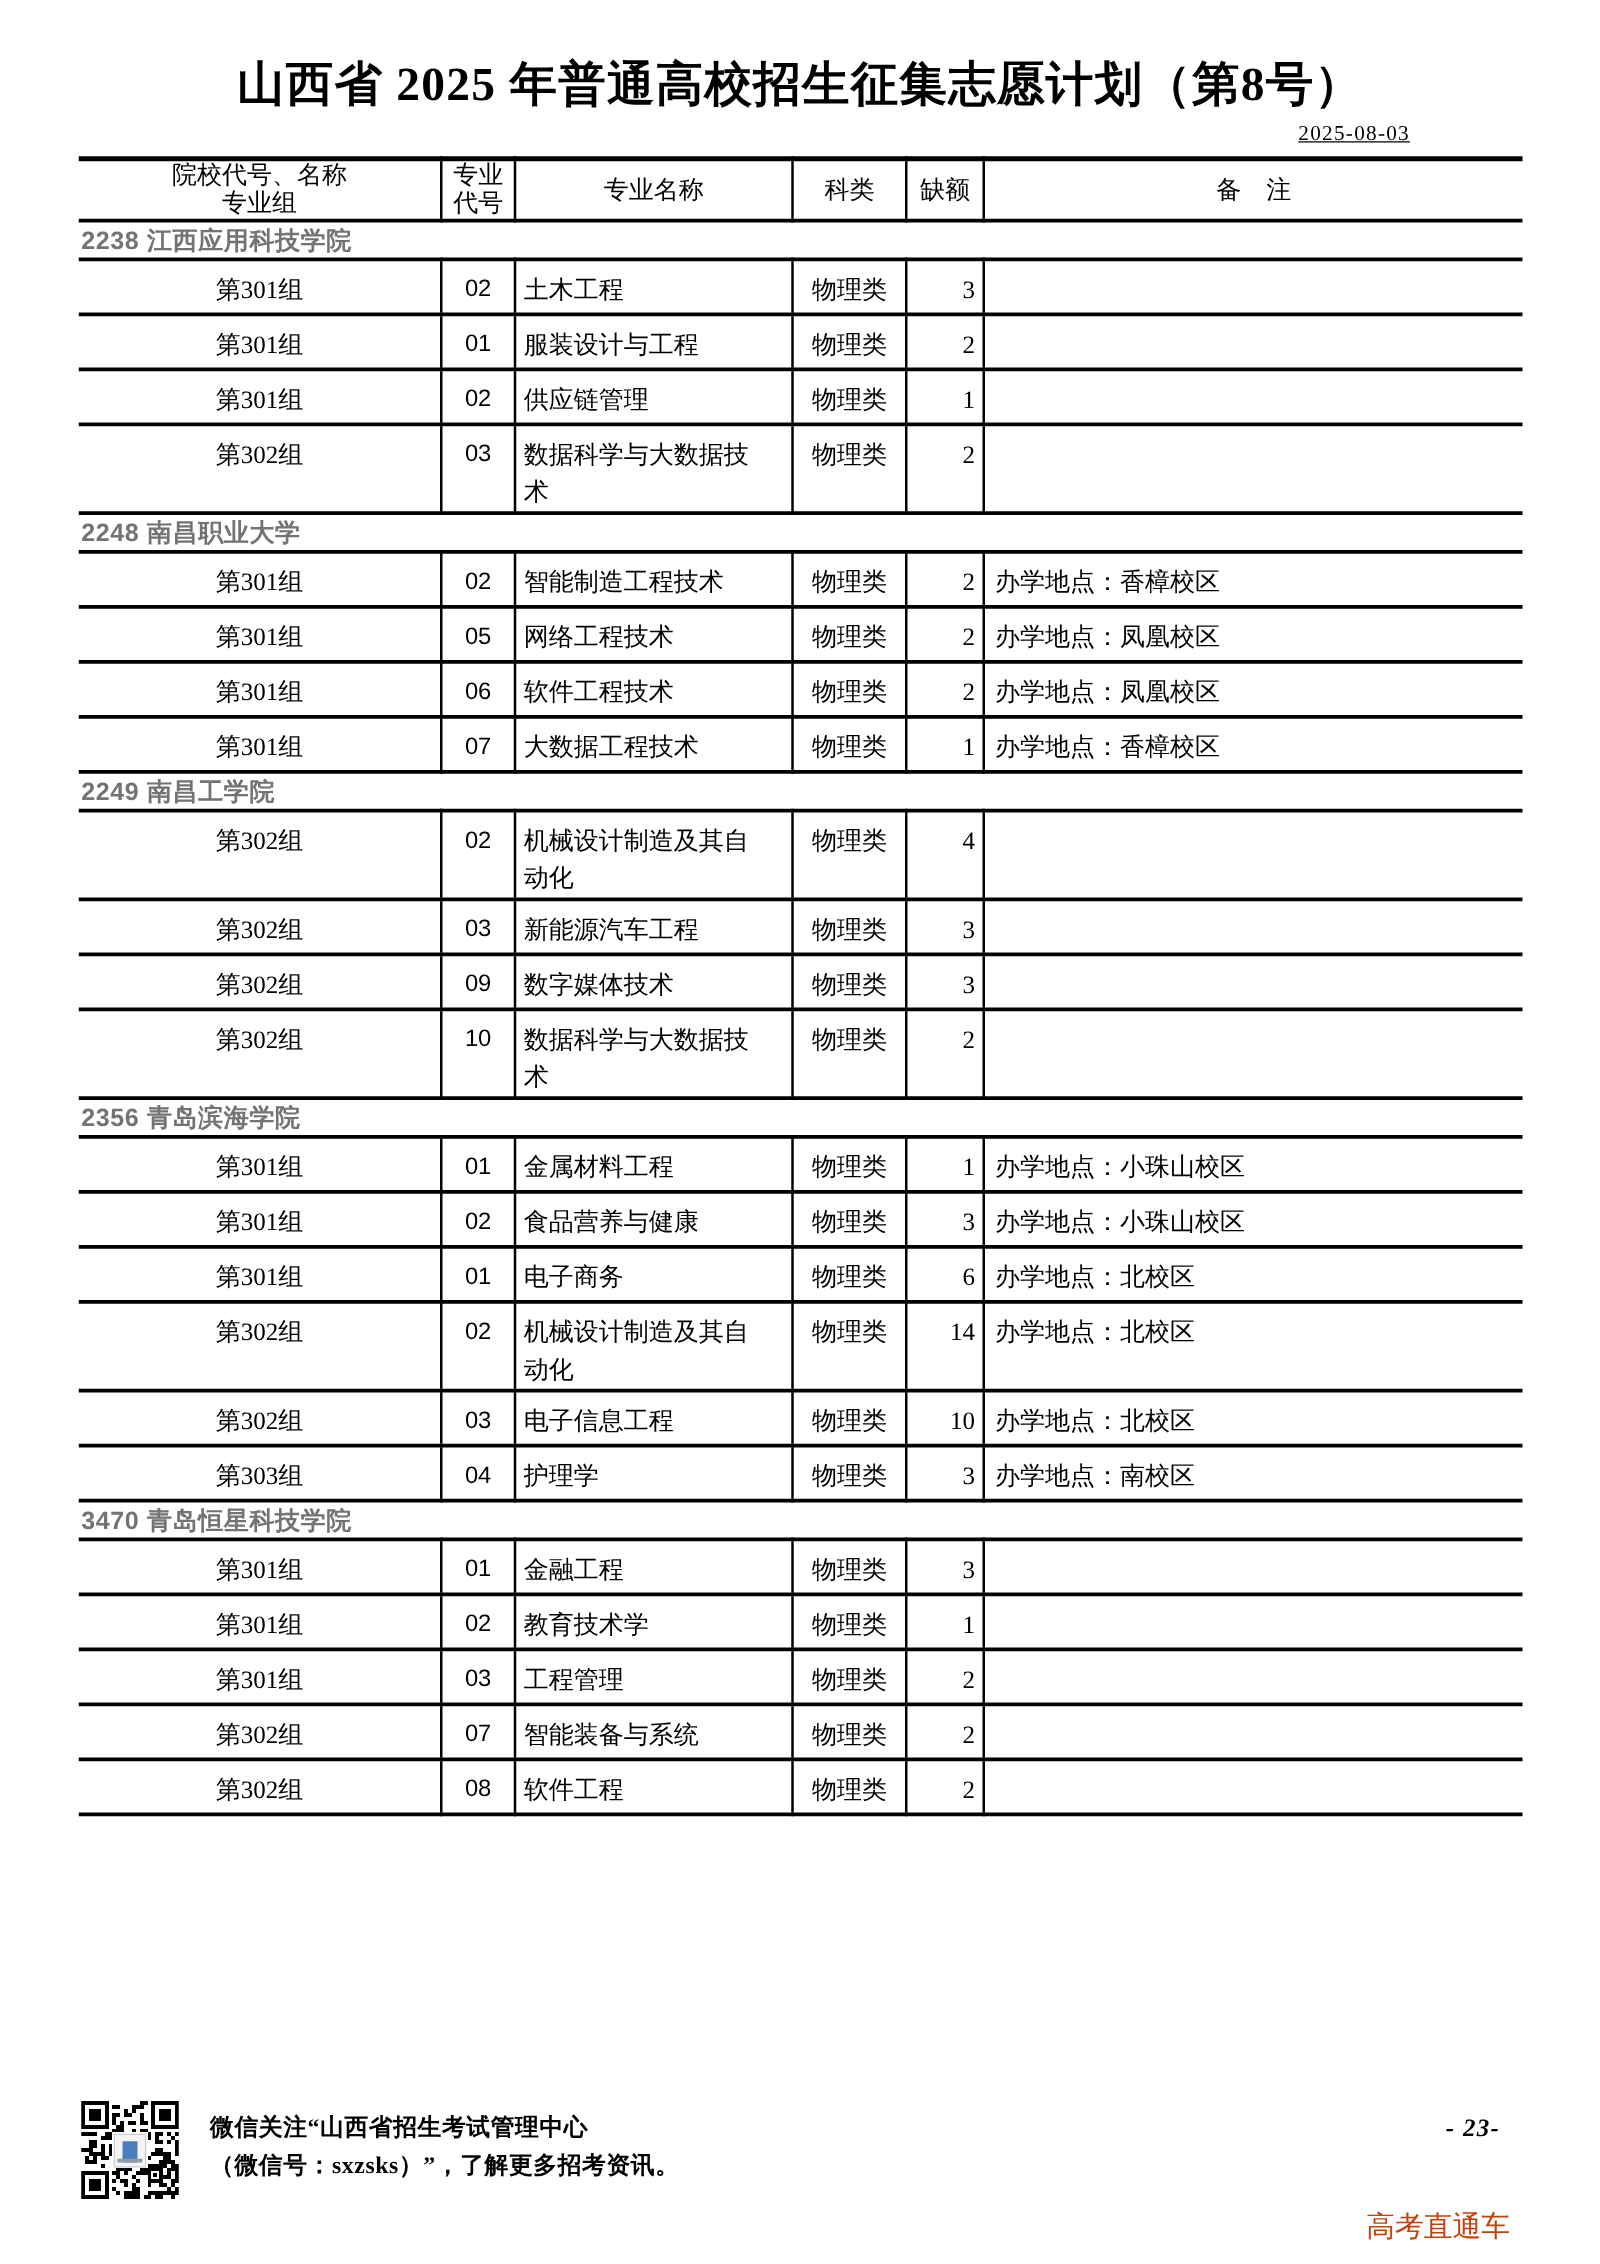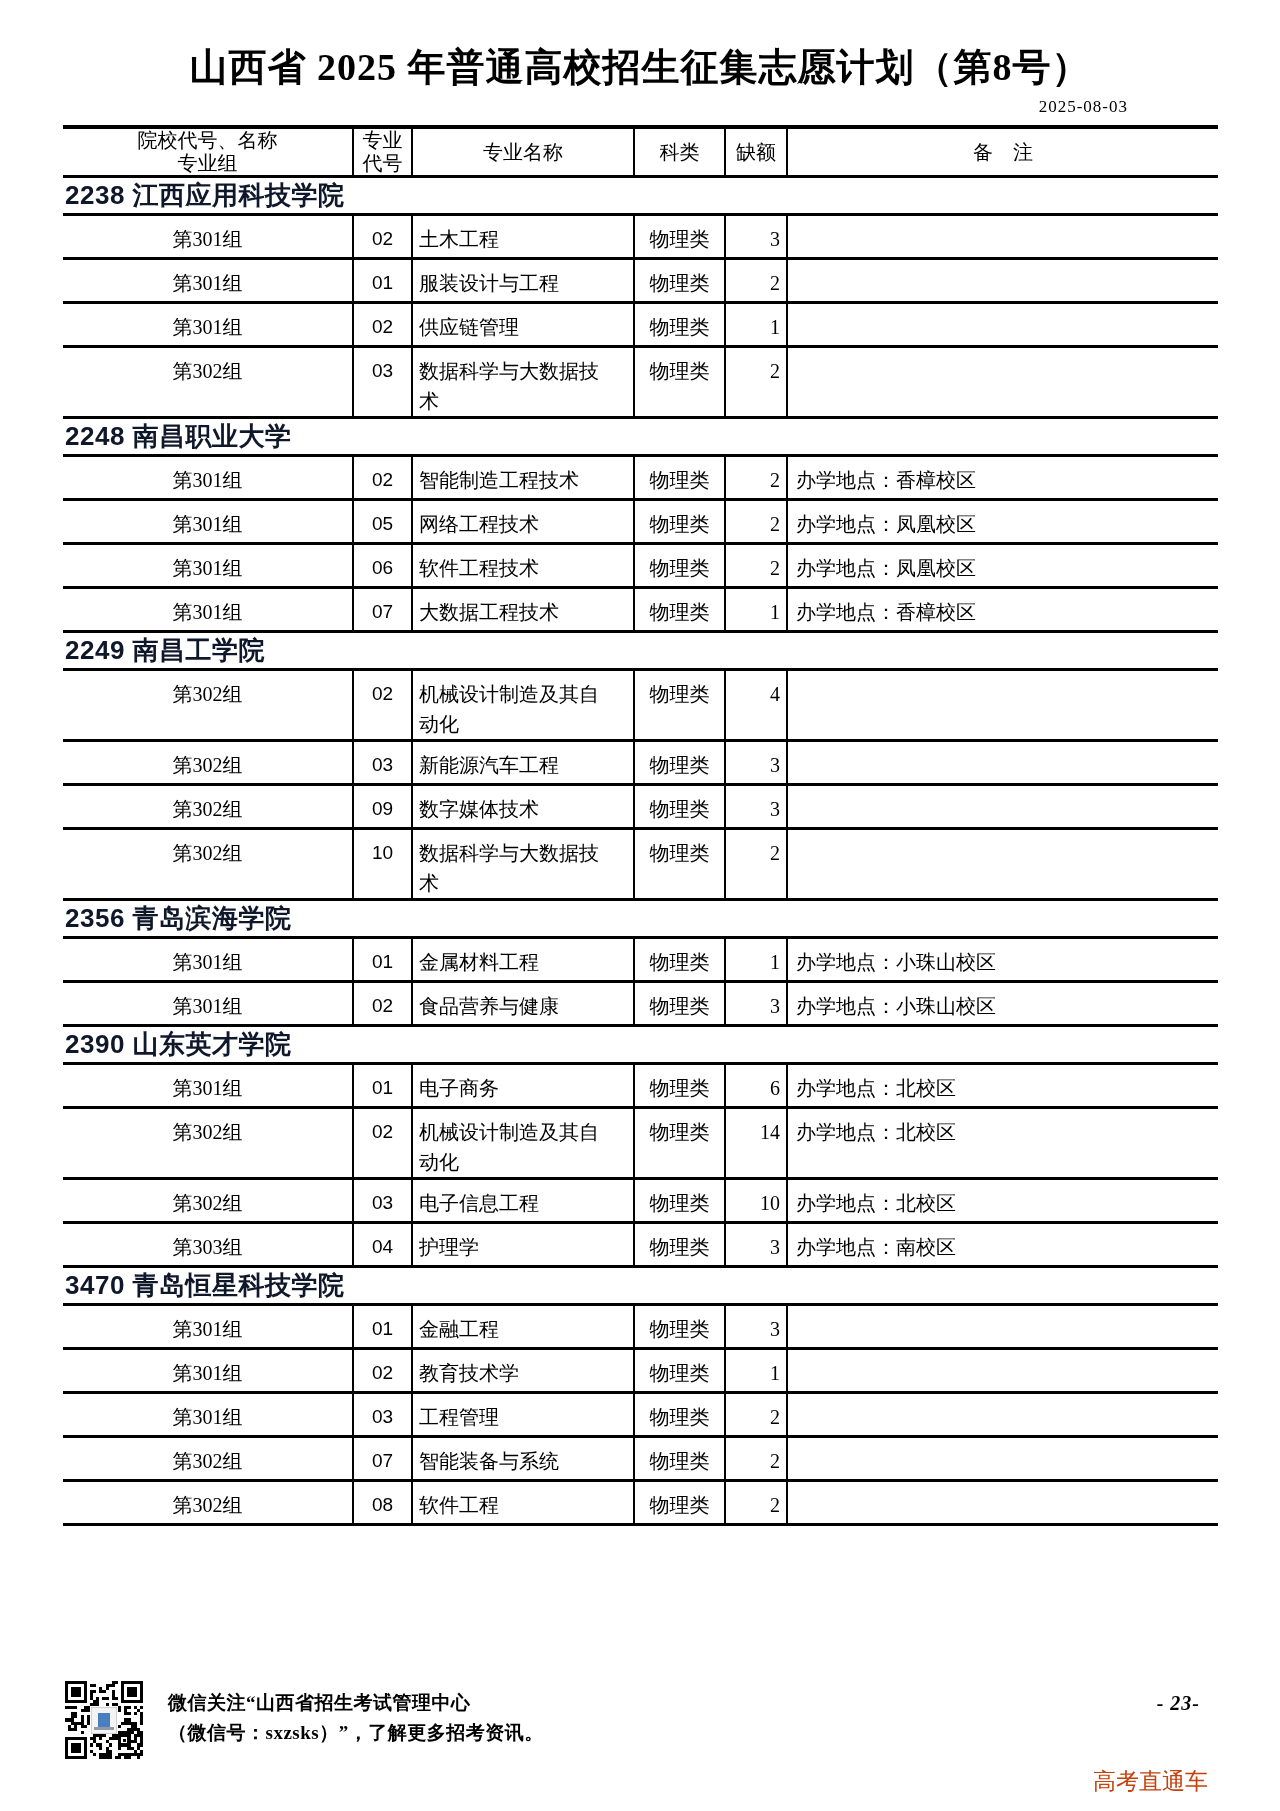--- a/index.html
+++ b/index.html
@@ -8,37 +8,37 @@
     font-family:"Liberation Serif","DejaVu Serif",serif; color:#000;
     overflow:hidden;
   }
   .page-title {
     position:absolute; top:42px; left:0; width:1280px;
     text-align:center; font-size:38px; font-weight:bold; letter-spacing:1px;
     margin:0;
   }
   .date-line {
     position:absolute; top:97px; right:152px;
-    font-size:17px; letter-spacing:1px;
+    font-size:17px; letter-spacing:1px;text-decoration:underline;
   }
   table.plan {
     position:absolute; top:125px; left:63px; width:1155px;
     border-collapse:collapse; table-layout:fixed;
     border-top:4px solid #000;
   }
   table.plan tr { border-bottom:3px solid #000;margin-top:42px; }
   table.plan th + th, table.plan td + td { border-left:2px solid #000; }
   table.plan th {
     height:44px; font-weight:normal; font-size:20px; text-align:center;
     vertical-align:middle; white-space:pre-line; line-height:23px; padding:0;
   }
   td.section-cell {
-    height:28px; color:#0f172a; text-align:left; vertical-align:middle;
+    height:28px; color:#737373; text-align:left; vertical-align:middle;
     font-family:"Liberation Sans","DejaVu Sans",sans-serif;
-    font-weight:bold; font-size:26px; padding:0 0 0 2px; letter-spacing:0.5px;
+    font-weight:bold; font-size:20px; padding:0 0 0 2px; letter-spacing:0.5px;
   }
   tr.data-row td {
     height:33px; font-size:20px; vertical-align:top;
     padding:8px 0 0 0; line-height:30px;
   }
   tr.data-row.tall td { height:58px; }
   tr.data-row td.group    { text-align:center; }
   tr.data-row td.code     { text-align:center; font-family:"Liberation Sans","DejaVu Sans",sans-serif; font-size:19px; }
   tr.data-row td.major    { text-align:left; padding-left:6px; white-space:pre-line; }
   tr.data-row td.category { text-align:center; }
@@ -217,23 +217,20 @@
         <td class="vacancy">1</td>
         <td class="note">办学地点：小珠山校区</td>
       </tr>
       <tr class="data-row">
         <td class="group">第301组</td>
         <td class="code">02</td>
         <td class="major">食品营养与健康</td>
         <td class="category">物理类</td>
         <td class="vacancy">3</td>
         <td class="note">办学地点：小珠山校区</td>
-      </tr>
-      <tr>
-        <td colspan="6" class="section-cell">2390  山东英才学院</td>
       </tr>
       <tr class="data-row">
         <td class="group">第301组</td>
         <td class="code">01</td>
         <td class="major">电子商务</td>
         <td class="category">物理类</td>
         <td class="vacancy">6</td>
         <td class="note">办学地点：北校区</td>
       </tr>
       <tr class="data-row tall">

